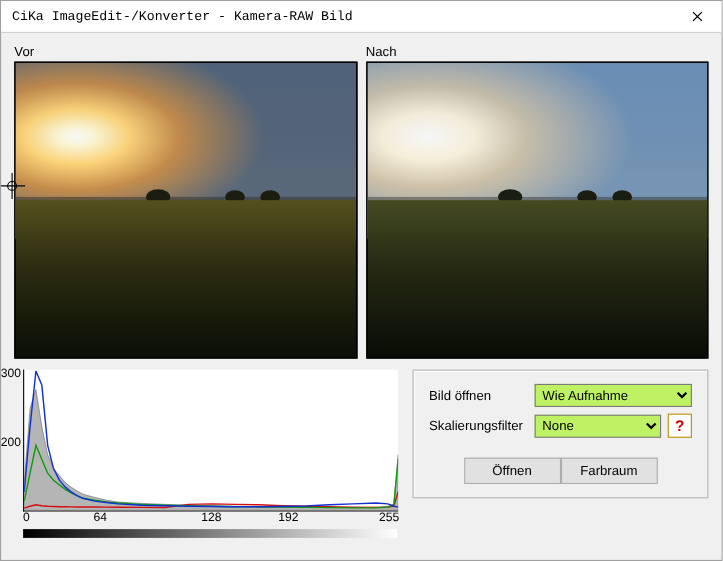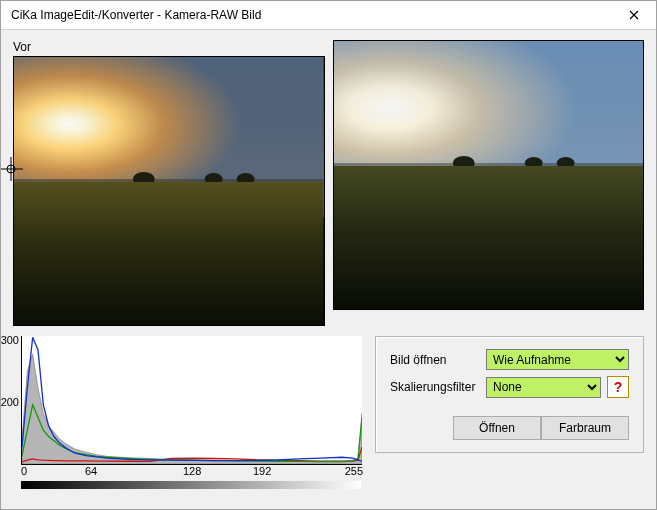--- a/index.html
+++ b/index.html
@@ -1,37 +1,37 @@
 <!DOCTYPE html>
 <html><head>
 <meta charset="utf-8">
 <style>
   html,body{margin:0;padding:0;font-family:"Segoe UI",Tahoma,sans-serif;font-size:12px;background:#fff;}
   .window{width:657px;height:510px;background:#f0f0f0;border:1px solid #a0a0a0;box-shadow:3px 3px 8px rgba(0,0,0,0.3);box-sizing:border-box;position:relative;overflow:hidden;}
   .titlebar{height:28px;background:#fff;display:flex;align-items:center;padding:0 0 0 10px;border-bottom:1px solid #d0d0d0;}
-  .titlebar .title{flex:1;font-size:12px;color:#000;}
+  .titlebar .title{flex:1;font-size:12px;color:#000;font-family:Liberation Mono, monospace;}
   .titlebar .close{width:44px;height:28px;display:flex;align-items:center;justify-content:center;cursor:pointer;}
   .titlebar .close svg{width:10px;height:10px;}
   .client{padding:10px 12px;}
   .previews{display:flex;gap:8px;}
   .pvcol{flex:1;display:flex;flex-direction:column;}
   .pvcol .label{font-size:12px;color:#000;margin-bottom:2px;}
   .pvimg{border:1px solid #000;height:268px;background:#000;position:relative;overflow:hidden;}
   .bottomrow{display:flex;gap:12px;margin-top:10px;align-items:flex-start;}
   .histo{position:relative;width:350px;}
   .histcanvas{width:340px;height:128px;border-left:1px solid #000;border-bottom:1px solid #000;margin-left:8px;position:relative;background:#fff;}
   .ylab{position:absolute;right:344px;font-size:11px;color:#000;white-space:nowrap;}
   .xlab{position:absolute;font-size:11px;color:#000;}
   .gradient{height:8px;width:340px;margin-left:8px;background:linear-gradient(to right,#000,#fff);margin-top:2px;}
   .panel{flex:1;border:1px solid #b5b5b5;background:#f0f0f0;padding:12px 14px;box-shadow:inset 1px 1px 0 #fff;}
   .formrow{display:flex;align-items:center;margin-bottom:6px;gap:6px;}
   .formrow .flabel{width:90px;font-size:12px;color:#000000;}
   select{flex:1;height:21px;font-size:12px;border:1px solid #7a7a7a;background:#bef264;padding:0 2px;}
   .help{width:20px;height:20px;border:1px solid #b58a00;background:#fff;display:flex;align-items:center;justify-content:center;color:#c00;font-weight:bold;cursor:pointer;font-size:14px;}
-  .btnrow{display:flex;justify-content:flex-end;margin-top:18px;}
+  .btnrow{display:flex;justify-content:center;margin-top:18px;}
   button.std{width:88px;height:24px;font-size:12px;background:#e1e1e1;border:1px solid #adadad;cursor:pointer;}
   .crosshair{position:absolute;left:-2px;top:156px;width:24px;height:24px;pointer-events:none;z-index:5;}
 </style>
 </head>
 <body>
 
 <div class="window">
 
   <div class="titlebar">
     <div class="title">CiKa ImageEdit-/Konverter - Kamera-RAW Bild</div>
@@ -79,20 +79,21 @@
             <rect width="310" height="160" fill="url(#sun1)" opacity="0.95"></rect>
             <rect x="0" y="122" width="310" height="5" fill="#3a3a30" opacity="0.6"></rect>
             <ellipse cx="130" cy="122" rx="11" ry="7" fill="#1a1d10"></ellipse>
             <ellipse cx="200" cy="122" rx="9" ry="6" fill="#1a1d10"></ellipse>
             <ellipse cx="232" cy="122" rx="9" ry="6" fill="#1a1d10"></ellipse>
             <rect x="0" y="125" width="310" height="143" fill="url(#fld1)"></rect>
           </svg>
         </div>
       </div>
       <div class="pvcol">
+        <div class="label">Nach</div>
         <div class="pvimg">
           <svg width="100%" height="100%" viewBox="0 0 310 268" preserveAspectRatio="none">
             <defs>
               <radialGradient id="sun2" cx="18%" cy="42%" r="60%">
                 <stop offset="0%" stop-color="#ffffff"></stop>
                   <stop offset="22%" stop-color="#fdf5df"></stop>
                 <stop offset="48%" stop-color="#cbbfa8"></stop>
                   <stop offset="100%" stop-color="#6b8eb5"></stop>
               </radialGradient>
               <linearGradient id="sky2" x1="0" y1="0" x2="0" y2="1">

